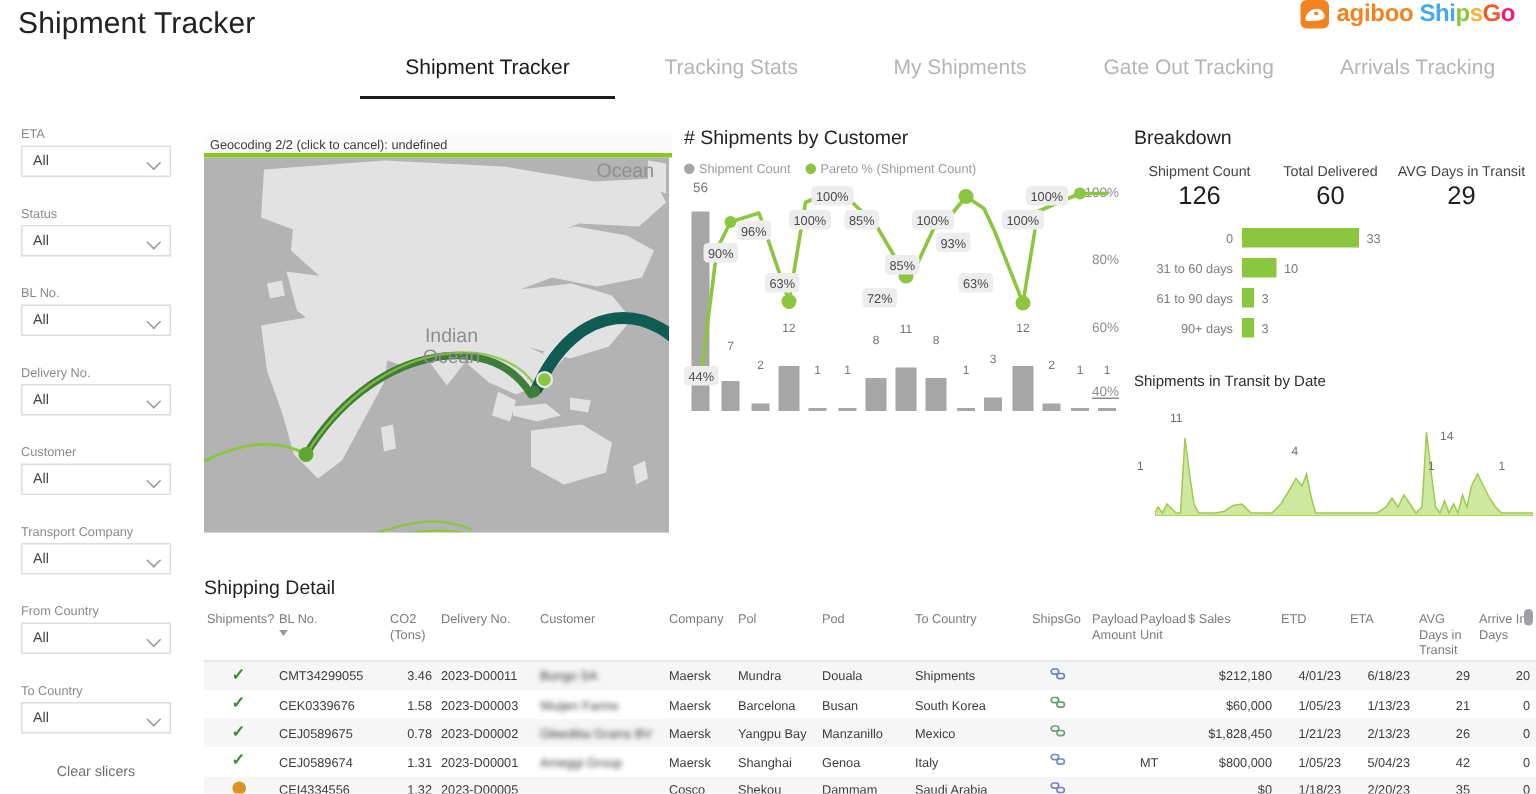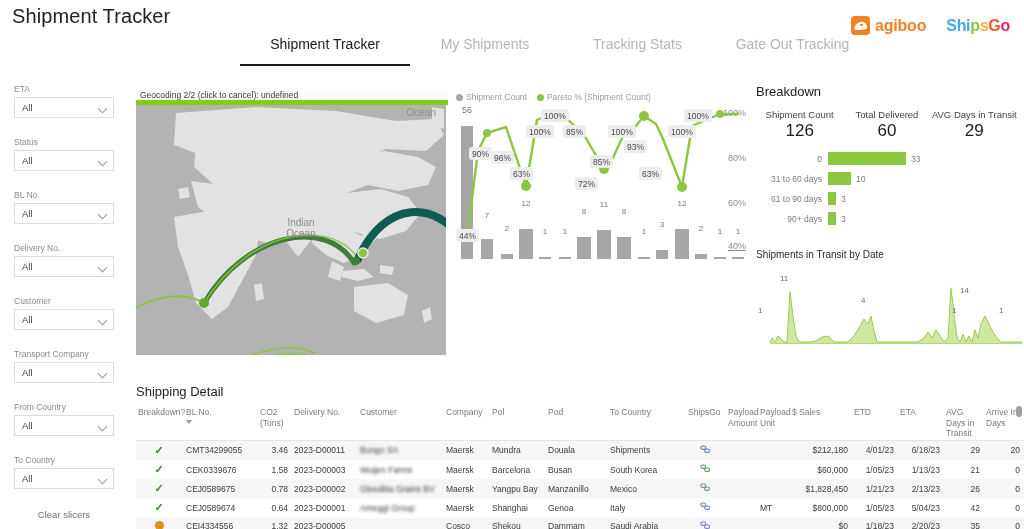--- a/index.html
+++ b/index.html
@@ -11,21 +11,21 @@
     overflow: hidden;
   }
   .page { position: relative; width: 1024px; height: 529px; }
 
   
   .header { position: absolute; left: 0; top: 0; width: 1024px; height: 34px; }
   .app-title {
     position: absolute; left: 12px; top: 5px;
     font-size: 20px; font-weight: 400; color: #222; letter-spacing: .1px;
   }
-  .logos { position: absolute; right: 14px; top: 16px; display: flex; align-items: center; gap: 20px; }
+  .logos { position: absolute; right: 14px; top: 0; display: flex; align-items: center; gap: 4px; }
   .agiboo { display: flex; align-items: center; gap: 5px; }
   .agiboo-mark {
     width: 19px; height: 19px; border-radius: 4px; background: #F58220;
     position: relative; overflow: hidden;
   }
   .agiboo-mark::before {
     content: ""; position: absolute; left: 3px; top: 6px; width: 13px; height: 8px;
     background: #ffffff;
     border-radius: 60% 40% 35% 65% / 80% 70% 30% 20%;
     transform: rotate(-8deg);
@@ -67,25 +67,25 @@
     position: absolute; left: 0; top: 509px; width: 128px; text-align: center;
     font-size: 9.5px; color: #6f6f6f;
   }
 
   
   .panel-title { font-size: 13px; color: #232323; font-weight: 400; }
 
   
   .map-panel { position: absolute; left: 136px; top: 84px; width: 312px; }
   .geocode-bar {
-    margin-top: 6px; height: 15px; background: #fbfbfb; border-bottom: 5px solid #84cc16;
+    margin-top: 6px; height: 15px; background: #fbfbfb; border-bottom: 3px solid #84cc16;
     font-size: 8.5px; color: #3a3a3a; display: flex; align-items: center; padding-left: 4px;
   }
   .map-canvas { position: relative; width: 310px; height: 250px; background: #b3b3b3; overflow: hidden; }
-  .ocean-label { position: absolute; font-size: 10px; color: #8e8e8e; line-height: 1.1; }
+  .ocean-label { position: absolute; font-size: 13px; color: #8e8e8e; line-height: 1.1; }
 
   
   .pareto-panel { position: absolute; left: 456px; top: 84px; width: 290px; }
   .legend { display: flex; gap: 10px; margin-top: 8px; align-items: center; }
   .legend-item { display: flex; align-items: center; gap: 3px; font-size: 8.5px; color: #9a9a9a; }
   .dot { width: 7px; height: 7px; border-radius: 50%; }
   .pareto-canvas { position: relative; width: 290px; height: 155px; margin-top: 2px; }
   .y-tick { position: absolute; right: 0; font-size: 9px; color: #8d8d8d; }
   .bar { position: absolute; background: #a6a6a6; bottom: 0; }
   .bar-val { position: absolute; font-size: 8px; color: #767676; text-align: center; }
@@ -148,23 +148,24 @@
       <div class="agiboo">
         <div class="agiboo-mark"></div>
         <div class="agiboo-word">agiboo</div>
       </div>
       <div class="shipsgo"><span class="sg-s1">S</span><span class="sg-h">h</span><span class="sg-i">i</span><span class="sg-p">p</span><span class="sg-s2">s</span><span class="sg-g">G</span><span class="sg-o">o</span></div>
     </div>
   </div>
 
   <div class="tabs">
     <div class="tab active" style="width:170px;margin-left:240px;">Shipment Tracker</div>
+    <div class="tab" style="width:155px;">Tracking Stats</div>
     <div class="tab" style="width:150px;">My Shipments</div>
-    <div class="tab" style="width:155px;">Tracking Stats</div>
     <div class="tab" style="width:155px;">Gate Out Tracking</div>
+    <div class="tab" style="width:150px;">Arrivals Tracking</div>
   </div>
 
   <div class="sidebar">
     <div class="slicer" style="top:0px;">
       <div class="slicer-label">ETA</div>
       <div class="slicer-box">
         <span class="slicer-value">All</span>
         <span class="chev"></span>
       </div>
     </div>
@@ -271,20 +272,21 @@
           <circle cx="227" cy="148" r="5" fill="#8CC63F" stroke="#eaeaea" stroke-width="1.5"></circle>
           <circle cx="68" cy="268" r="4.5" fill="#7DBB3C"></circle>
         </g>
       </svg>
       <div class="ocean-label" style="right:10px; top:2px;">Ocean</div>
       <div class="ocean-label" style="left:140px; top:112px; text-align:center; width:50px;">Indian<br>Ocean</div>
     </div>
   </div>
 
   <div class="pareto-panel">
+    <div class="panel-title"># Shipments by Customer</div>
     <div class="legend">
       <div class="legend-item">
         <span class="dot" style="background:#a6a6a6"></span>
         <span>Shipment Count</span>
       </div>
       <div class="legend-item">
         <span class="dot" style="background:#8CC63F"></span>
         <span>Pareto % (Shipment Count)</span>
       </div>
     </div>
@@ -336,21 +338,21 @@
         <circle cx="90" cy="12" r="4" fill="#8CC63F"></circle>
         <circle cx="148" cy="65" r="5" fill="#8CC63F"></circle>
         <circle cx="168" cy="30" r="4" fill="#8CC63F"></circle>
         <circle cx="188" cy="12" r="5" fill="#8CC63F"></circle>
         <circle cx="226" cy="83" r="5" fill="#8CC63F"></circle>
         <circle cx="264" cy="10" r="4" fill="#8CC63F"></circle>
       </svg>
 
       <div class="pct-chip" style="left:0px;   top:125px;">44%</div>
       <div class="pct-chip" style="left:13px;  top:43px;">90%</div>
-      <div class="pct-chip" style="left:35px;  top:28px;margin-top:19px;">96%</div>
+      <div class="pct-chip" style="left:35px;  top:28px;">96%</div>
       <div class="pct-chip" style="left:54px;  top:63px;">63%</div>
       <div class="pct-chip" style="left:70px;  top:21px;">100%</div>
       <div class="pct-chip" style="left:85px;  top:5px;">100%</div>
       <div class="pct-chip" style="left:107px; top:21px;">85%</div>
       <div class="pct-chip" style="left:119px; top:73px;">72%</div>
       <div class="pct-chip" style="left:134px; top:51px;">85%</div>
       <div class="pct-chip" style="left:152px; top:21px;">100%</div>
       <div class="pct-chip" style="left:168px; top:36px;">93%</div>
       <div class="pct-chip" style="left:183px; top:63px;">63%</div>
       <div class="pct-chip" style="left:212px; top:21px;">100%</div>
@@ -430,21 +432,21 @@
           <col style="width:32px">
           <col style="width:32px">
         <col style="width:62px">
           <col style="width:46px">
           <col style="width:46px">
           <col style="width:40px">
           <col style="width:40px">
       </colgroup>
       <thead>
         <tr>
-          <th class="ctr">Breakdown?</th>
+          <th class="ctr">Shipments?</th>
           <th><span>BL No.</span><span class="sort-caret"></span></th>
           <th class="num">CO2 (Tons)</th>
           <th>Delivery No.</th>
           <th>Customer</th>
           <th>Company</th>
           <th>Pol</th>
           <th>Pod</th>
           <th>To Country</th>
           <th class="ctr">ShipsGo</th>
           <th>Payload Amount</th>
@@ -525,21 +527,21 @@
           <td></td>
           <td class="num">$1,828,450</td>
           <td class="num">1/21/23</td>
           <td class="num">2/13/23</td>
           <td class="num">26</td>
           <td class="num">0</td>
         </tr>
         <tr>
           <td class="ctr"><span class="check">✓</span></td>
           <td>CEJ0589674</td>
-          <td class="num">0.64</td>
+          <td class="num">1.31</td>
           <td>2023-D00001</td>
           <td class="blur">Ameggi Group</td>
           <td>Maersk</td>
           <td>Shanghai</td>
           <td>Genoa</td>
           <td>Italy</td>
           <td class="ctr"><svg class="sg-link" width="11" height="9" viewBox="0 0 11 9">
                 <g fill="none" stroke="#6a8fc0" stroke-width="1.1">
                   <rect x="0.8" y="1" width="5" height="3.4" rx="1.7"></rect>
                   <rect x="4.6" y="4" width="5" height="3.4" rx="1.7"></rect>

